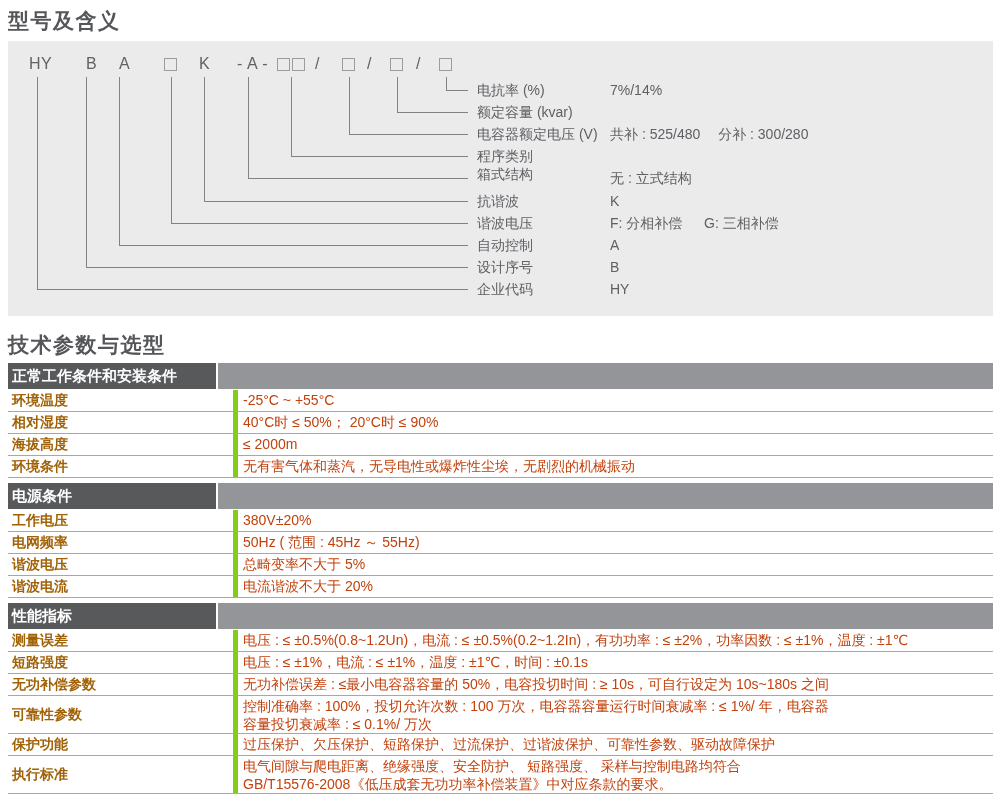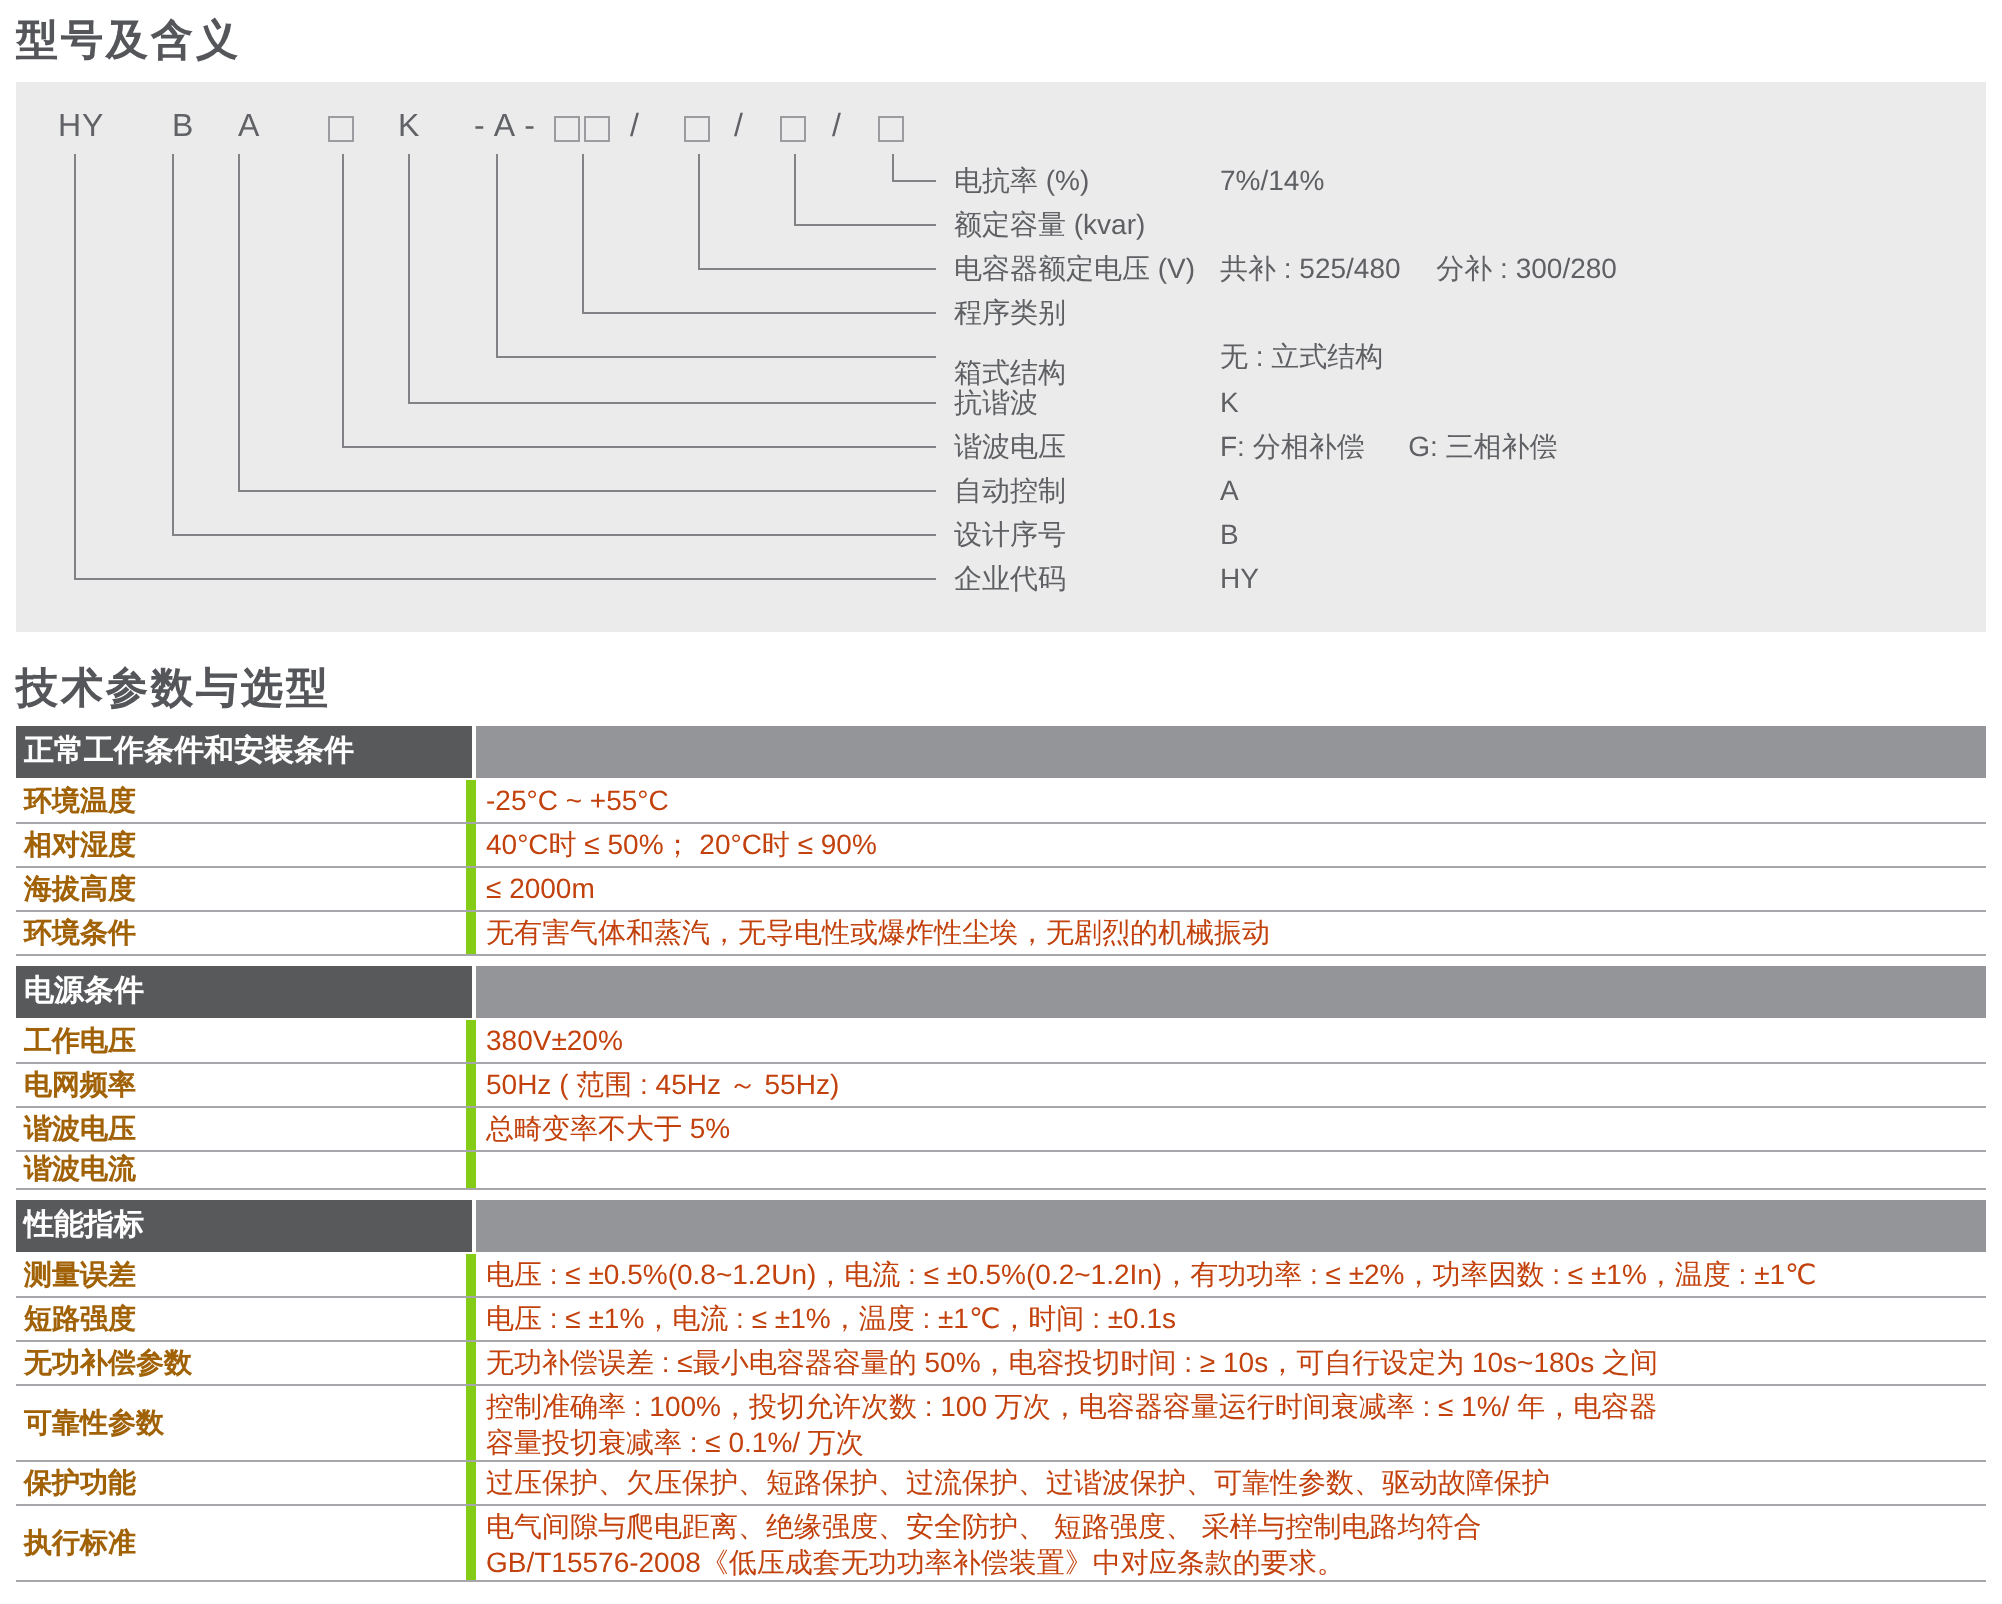--- a/index.html
+++ b/index.html
@@ -32,21 +32,21 @@
     color:#5e6063; white-space:pre;
   }
   .diag-label { left:469px; }
   .diag-value { left:602px; }
   .specs-title { margin:16px 0 6px 8px; }
   .spec-table { width:985px; margin-left:8px; font-size:14px; }
   .sec { margin-top:5px; }
   .sec:first-child { margin-top:0; }
   .sec-header { display:flex; height:26px; margin-bottom:1px; }
   .hd-left {
-    width:228px; background:#58595b; color:#ffffff;
+    width:208px; background:#58595b; color:#ffffff;
     font-weight:bold; font-size:15px; line-height:26px; padding-left:4px;
   }
   .hd-gap { width:2px; background:#ffffff; }
   .hd-right { flex:1; background:#939598; }
   .row { display:flex; border-bottom:1px solid #a5a7aa; }
   .cell-label {
     width:230px; border-right:5px solid #84cc16; padding-left:4px;
     font-weight:bold; color:#a16207; display:flex; align-items:center;
   }
   .cell-value { flex:1; padding-left:5px; color:#c2410c; }
@@ -83,21 +83,21 @@
     <span class="diag-label" style="top: 62.1px;">额定容量 (kvar)</span>
     <div class="vline" style="left: 341px; top: 36px; height: 57.2px;"></div>
     <div class="hline" style="left: 341px; top: 93.2px; width: 119px;"></div>
     <span class="diag-label" style="top: 84.2px;">电容器额定电压 (V)</span>
     <span class="diag-value" style="top: 84.2px;">共补 : 525/480　 分补 : 300/280</span>
     <div class="vline" style="left: 283px; top: 36px; height: 79.3px;"></div>
     <div class="hline" style="left: 283px; top: 115.3px; width: 177px;"></div>
     <span class="diag-label" style="top: 106.3px;">程序类别</span>
     <div class="vline" style="left: 240px; top: 36px; height: 101.4px;"></div>
     <div class="hline" style="left: 240px; top: 137.4px; width: 220px;"></div>
-    <span class="diag-label" style="top: 136px;">箱式结构</span>
+    <span class="diag-label" style="top: 124px;">箱式结构</span>
     <span class="diag-value" style="top: 128.4px;">无 : 立式结构</span>
     <div class="vline" style="left: 196px; top: 36px; height: 123.5px;"></div>
     <div class="hline" style="left: 196px; top: 159.5px; width: 264px;"></div>
     <span class="diag-label" style="top: 150.5px;">抗谐波</span>
     <span class="diag-value" style="top: 150.5px;">K</span>
     <div class="vline" style="left: 163px; top: 36px; height: 145.6px;"></div>
     <div class="hline" style="left: 163px; top: 181.6px; width: 297px;"></div>
     <span class="diag-label" style="top: 172.6px;">谐波电压</span>
     <span class="diag-value" style="top: 172.6px;">F: 分相补偿　  G: 三相补偿</span>
     <div class="vline" style="left: 111px; top: 36px; height: 167.7px;"></div>
@@ -167,20 +167,23 @@
         </div>
       </div>
       <div class="row">
         <div class="cell-label">谐波电压</div>
         <div class="cell-value">
           <div class="line">总畸变率不大于 5%</div>
         </div>
       </div>
       <div class="row">
         <div class="cell-label">谐波电流</div>
+        <div class="cell-value">
+          <div class="line">电流谐波不大于 20%</div>
+        </div>
       </div>
     </div>
     <div class="sec">
       <div class="sec-header">
         <div class="hd-left">性能指标</div>
         <div class="hd-gap"></div>
         <div class="hd-right"></div>
       </div>
       <div class="row">
         <div class="cell-label">测量误差</div>

